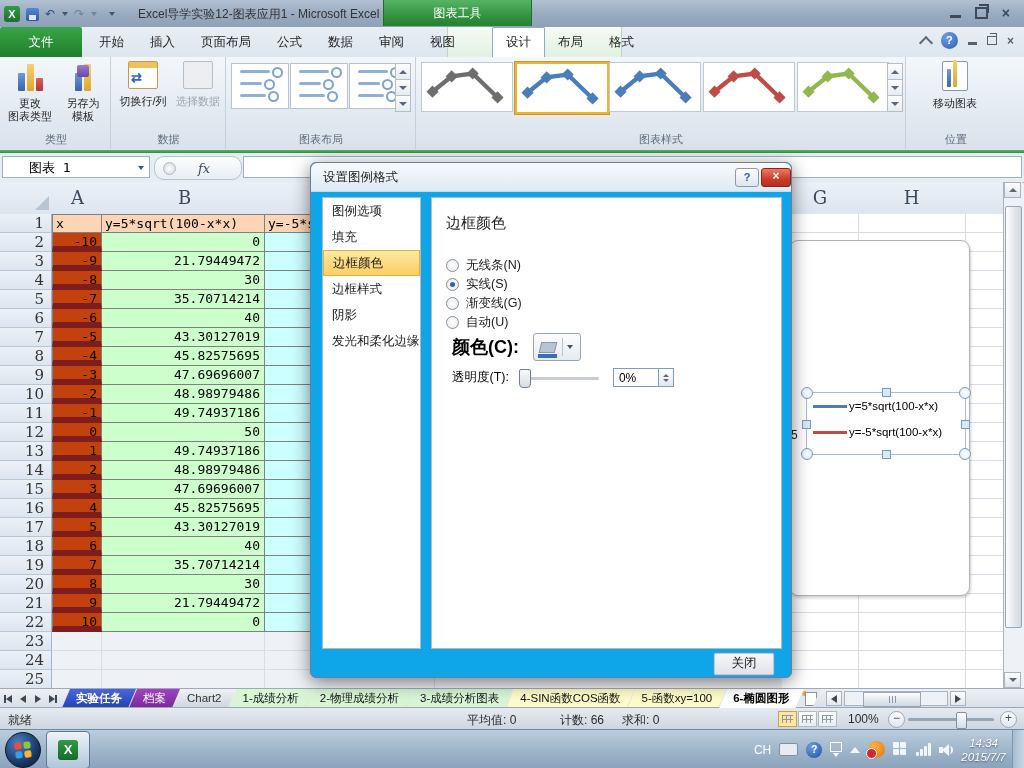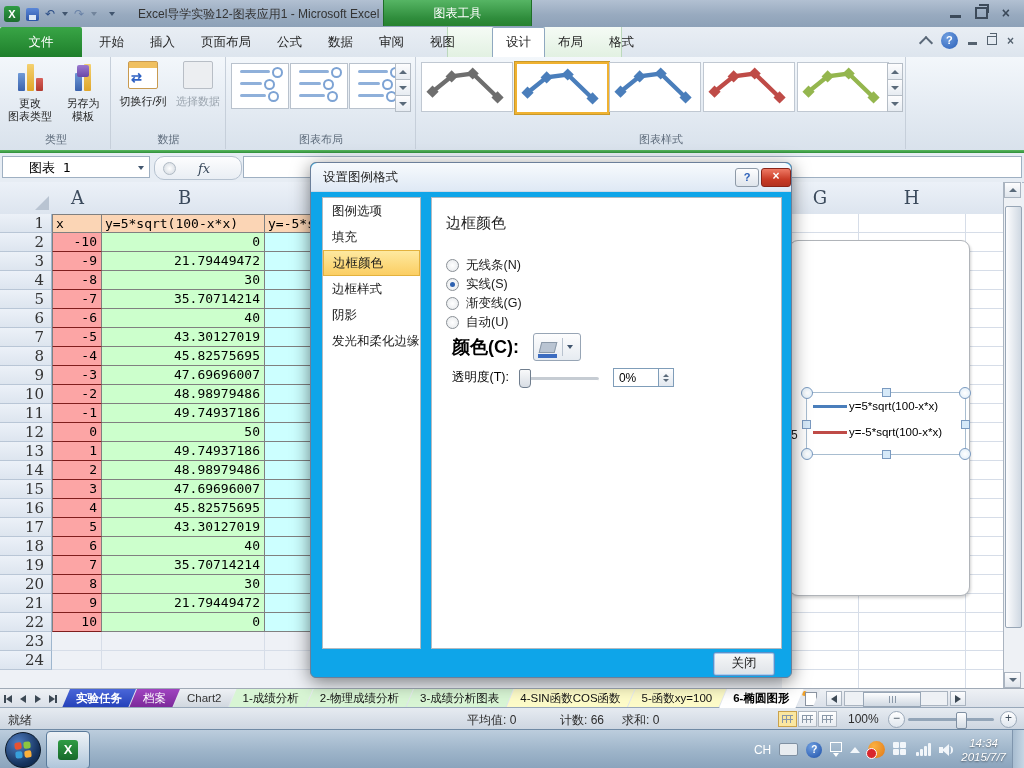--- a/index.html
+++ b/index.html
@@ -83,21 +83,21 @@
   #colhdrs{left:0;top:182px;width:1003px;height:32px;background:linear-gradient(#ecf1f8,#dde5ef);border-bottom:1px solid #9eb6ce;}
   .chbox{position:absolute;top:0;height:31px;border-right:1px solid #9eb6ce;font-family:"DejaVu Serif",serif;font-size:18px;color:#3b4a5c;text-align:center;line-height:31px;background:linear-gradient(#ecf1f8,#dde5ef);}
   #corner{left:0;width:52px;}
   #corner .tri{position:absolute;right:3px;bottom:3px;width:0;height:0;border-left:14px solid transparent;border-bottom:14px solid #b9c4d2;}
   #sheet-rows{left:0;top:214px;width:436px;}
   .srow{display:flex;height:19px;}
   .rn{width:52px;background:linear-gradient(#ecf1f8,#dde5ef);border-right:1px solid #9eb6ce;border-bottom:1px solid #b9c6d6;font-family:"DejaVu Serif",serif;font-size:15px;color:#333;text-align:right;padding-right:7px;box-sizing:border-box;line-height:18px;}
   .cell{box-sizing:border-box;font-family:"DejaVu Sans Mono",monospace;font-size:13px;line-height:18px;color:#000;overflow:hidden;white-space:nowrap;}
   .ca{width:50px;} .cb{width:163px;} .cc{width:170px;}
   .c-orange{background:#fbd5b5;border-right:1px solid #808080;border-bottom:1px solid #808080;border-top:1px solid #808080;padding-left:3px;}
-  .c-yellow{background:#fca5a5;border-right:1px solid #808080;border-bottom:1px solid #7f1d1d;text-align:right;padding-right:4px;}
+  .c-yellow{background:#c2410c;border-right:1px solid #808080;border-bottom:6px solid #7f1d1d;text-align:right;padding-right:4px;}
   .c-green{background:#ccffcc;border-right:1px solid #808080;border-bottom:1px solid #808080;text-align:right;padding-right:4px;}
   .c-cyan{background:#ccffff;border-right:1px solid #808080;border-bottom:1px solid #808080;}
   .c-plain{border-right:1px solid #d6dde8;border-bottom:1px solid #d6dde8;}
   #rightgrid{left:782px;top:214px;width:221px;height:474px;background:repeating-linear-gradient(to bottom,#fff 0 18px,#d6dde8 18px 19px);}
   #rightgrid .vline{position:absolute;top:0;bottom:0;width:1px;background:#d6dde8;}
 
   
   #chart{left:789px;top:240px;width:179px;height:354px;background:#fff;border:1px solid #b0b4b9;border-radius:9px;box-shadow:1px 2px 3px rgba(0,0,0,.18);}
   #axis-clip{left:791px;top:428px;font-size:12px;color:#222;font-family:"Liberation Sans",sans-serif;}
   #legendbox{position:absolute;left:16px;top:151px;width:158px;height:61px;border:1px solid #a8bdd0;background:#fff;}
@@ -364,20 +364,30 @@
           </div>
         <div class="sbtn">
             <span class="tri-down"></span>
           </div>
         <div class="sbtn">
             <span class="tri-down lined"></span>
           </div>
       </div>
       <div class="glabel">图表样式</div>
     </div>
+    <div class="rgroup" style="left:907px;width:98px;border-right:none;">
+      <div class="bigbtn" style="left:22px;">
+        <span class="pagechart"><span class="bars">
+              <i class="b-blue"></i>
+              <i class="b-yel"></i>
+            </span></span>
+        <div class="blabel"><span>移动图表</span></div>
+      </div>
+      <div class="glabel">位置</div>
+    </div>
   </div>
   <div id="greenline" class="abs"></div>
 
   <div id="fbar" class="abs">
     <div id="namebox" class="abs">图表 1<span class="dd"></span></div>
     <div id="fxpill" class="abs">
       <span class="cir"></span>
       <span class="fx">fx</span>
     </div>
     <div id="finput" class="abs"></div>
@@ -530,20 +540,26 @@
         <div class="cell cc c-cyan"></div>
       </div>
       <div class="srow">
         <div class="rn">23</div>
         <div class="cell ca c-plain"></div>
         <div class="cell cb c-plain"></div>
         <div class="cell cc c-plain"></div>
       </div>
       <div class="srow">
         <div class="rn">24</div>
+        <div class="cell ca c-plain"></div>
+        <div class="cell cb c-plain"></div>
+        <div class="cell cc c-plain"></div>
+      </div>
+      <div class="srow">
+        <div class="rn">25</div>
         <div class="cell ca c-plain"></div>
         <div class="cell cb c-plain"></div>
         <div class="cell cc c-plain"></div>
       </div>
     </div>
 
   <div id="rightgrid" class="abs">
     <span class="vline" style="left:76px;"></span>
     <span class="vline" style="left:183px;"></span>
   </div>

